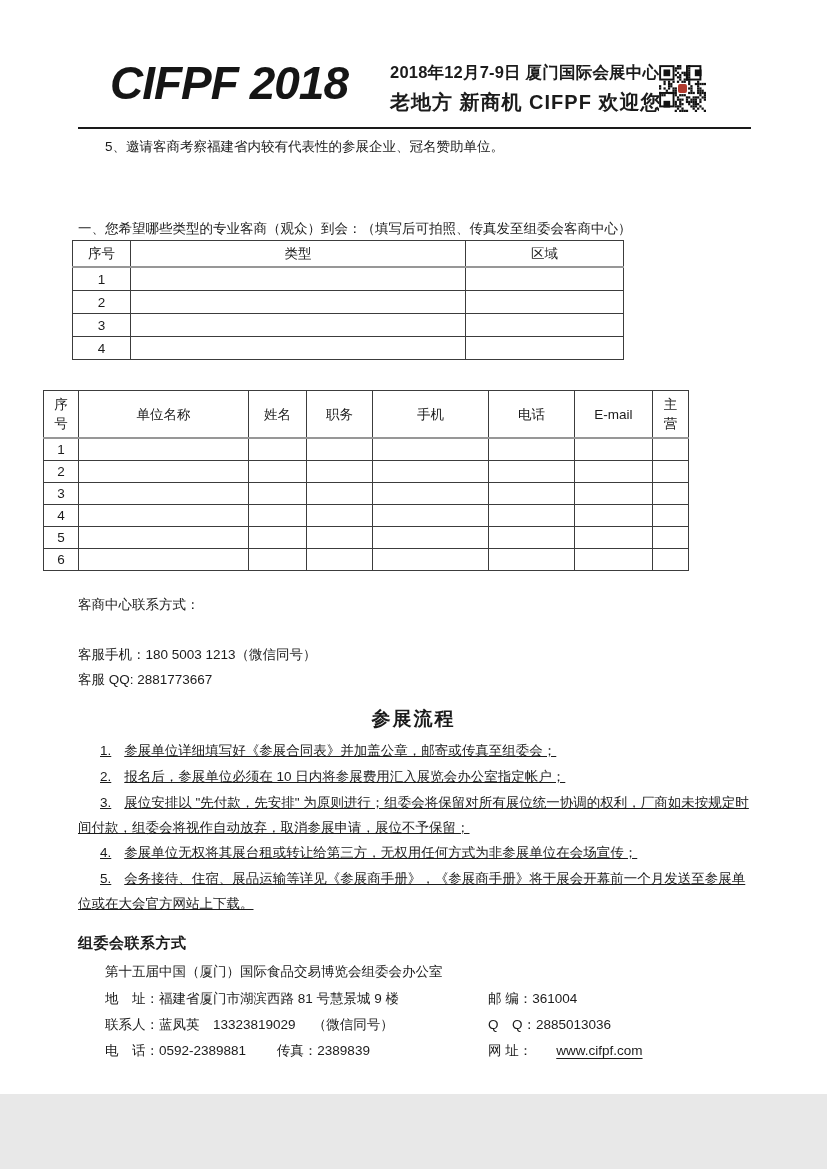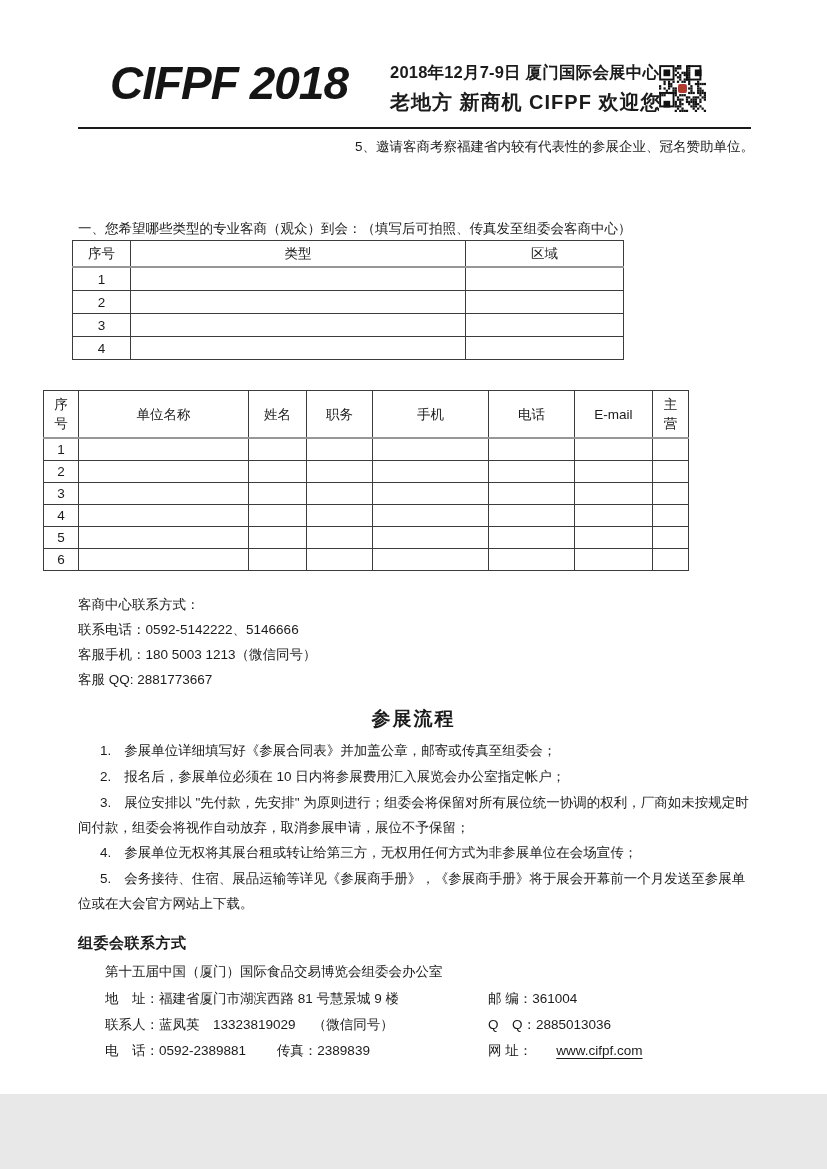--- a/index.html
+++ b/index.html
@@ -15,37 +15,37 @@
     left:110px;top:56px;font-size:46px;font-weight:900;font-style:italic;
     letter-spacing:-1px;color:#151515;
   }
   .hinfo{left:390px;top:62px;width:265px;}
   .hline1{font-size:16.5px;font-weight:600;letter-spacing:.2px;white-space:nowrap;}
   .hline2{font-size:20px;font-weight:600;margin-top:5px;letter-spacing:1px;white-space:nowrap;}
   .qr{left:659px;top:65px;width:47px;height:47px;}
   .rule{left:78px;top:127px;width:673px;height:2px;background:#1a1a1a;}
   
   .body{font-size:13.5px;line-height:23px;width:676px;left:78px;}
-  .indent{text-indent:2em;text-align:right;}
+  .indent{text-indent:2em;}
   .sechead{font-size:13.5px;left:78px;white-space:nowrap;}
   
   table{position:absolute;border-collapse:collapse;table-layout:fixed;font-size:13.5px;}
   .t1{left:72px;top:240px;width:551px;}
   .t2{left:43px;top:390px;width:645px;}
   td,th{border:1px solid #3c3c3c;padding:0;text-align:center;font-weight:normal;vertical-align:middle;}
   table{border:1.5px solid #1f1f1f;}
   .t1 th{height:25px;border-bottom:2px solid #979797;}
   .t1 td{height:22px;}
   .t2 th{height:46px;border-bottom:2px solid #979797;white-space:pre-line;line-height:19px;}
   .t2 td{height:21px;}
   
   .cline{left:78px;font-size:13.5px;white-space:nowrap;}
   
   .ptitle{left:0;top:706px;width:827px;text-align:center;font-size:19px;font-weight:700;letter-spacing:2px;}
-  .pitem{left:78px;width:675px;font-size:13.5px;line-height:25px;text-indent:22px;}
+  .pitem{left:78px;width:675px;font-size:13.5px;line-height:25px;text-indent:22px;text-decoration:underline;}
   .pnum{padding-right:13px;}
   
   .ctitle{left:78px;top:934px;font-size:15px;font-weight:700;letter-spacing:.5px;}
   .cmline{font-size:13.5px;white-space:nowrap;}
   .lcol{left:105px;}
   .rcol{left:488px;}
   .weblink{text-decoration:underline;text-underline-offset:3px;margin-left:24px;}
   .pageno{left:0;top:1094px;width:827px;text-align:center;font-size:13px;}
 </style>
 </head>
@@ -326,21 +326,20 @@
       <td></td>
           <td></td>
       <td></td>
           <td></td>
       <td></td>
     </tr>
   </tbody>
     </table>
 
   <p class="abs cline" style="top:596px">客商中心联系方式：</p>
-  <p class="abs cline" style="top:621px">联系电话：0592-5142222、5146666</p>
   <p class="abs cline" style="top:646px">客服手机：180 5003 1213（微信同号）</p>
   <p class="abs cline" style="top:671px">客服 QQ: 2881773667</p>
 
   <h2 class="abs ptitle">参展流程</h2>
   <p class="abs pitem" style="top:738px"><span class="pnum">1.</span><span>参展单位详细填写好《参展合同表》并加盖公章，邮寄或传真至组委会；</span></p>
   <p class="abs pitem" style="top:764px"><span class="pnum">2.</span><span>报名后，参展单位必须在 10 日内将参展费用汇入展览会办公室指定帐户；</span></p>
   <p class="abs pitem" style="top:790px"><span class="pnum">3.</span><span>展位安排以 "先付款，先安排" 为原则进行；组委会将保留对所有展位统一协调的权利，厂商如未按规定时间付款，组委会将视作自动放弃，取消参展申请，展位不予保留；</span></p>
   <p class="abs pitem" style="top:840px"><span class="pnum">4.</span><span>参展单位无权将其展台租或转让给第三方，无权用任何方式为非参展单位在会场宣传；</span></p>
   <p class="abs pitem" style="top:866px"><span class="pnum">5.</span><span>会务接待、住宿、展品运输等详见《参展商手册》，《参展商手册》将于展会开幕前一个月发送至参展单位或在大会官方网站上下载。</span></p>
 

